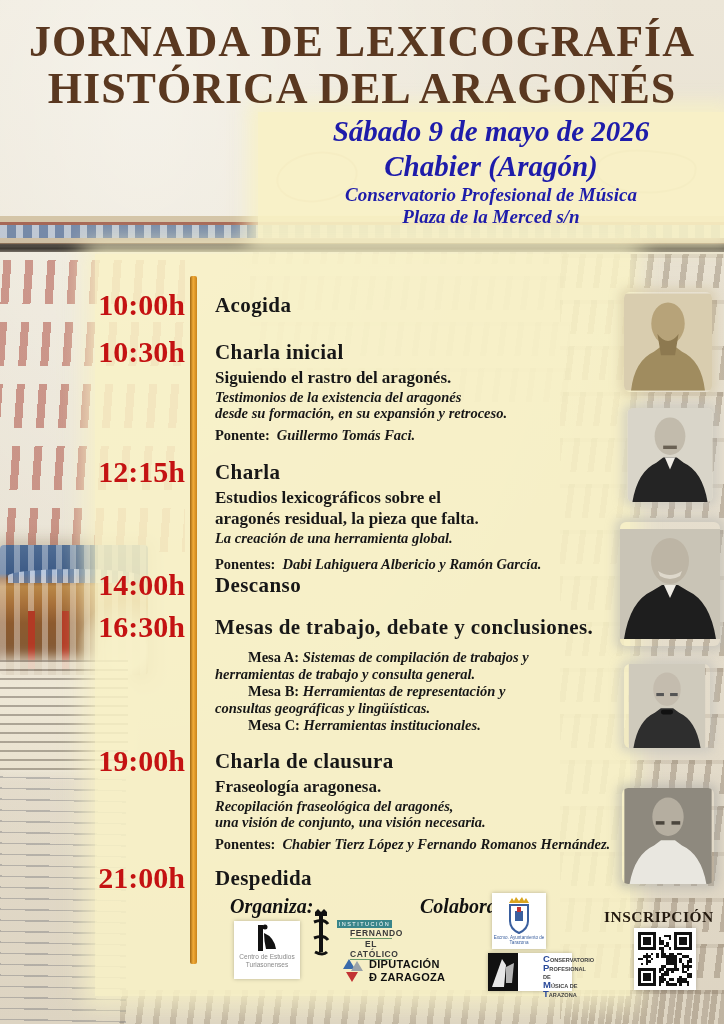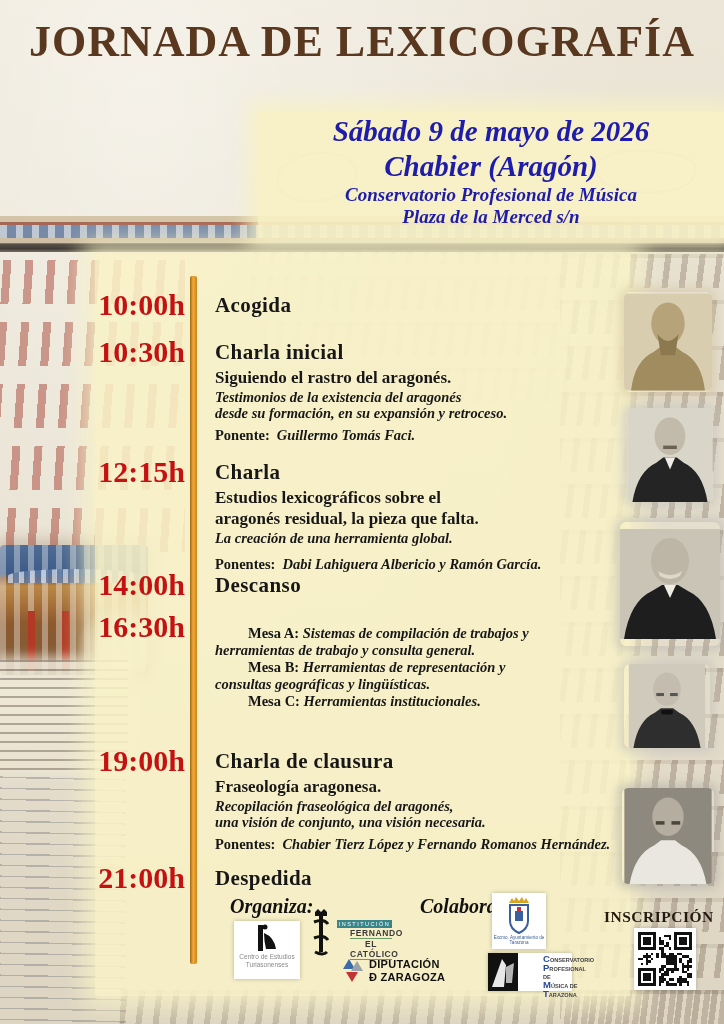--- a/index.html
+++ b/index.html
@@ -151,20 +151,21 @@
 <div class="abs miniature"></div>
 <div class="abs oldprint"></div>
 <div class="abs handwriting"></div>
 
 <div class="abs info-panel"></div>
 <div class="abs main-panel"></div>
 <div class="abs vbar"></div>
 
 <div class="abs title">
   <div>JORNADA DE LEXICOGRAFÍA</div>
+  <div>HISTÓRICA DEL ARAGONÉS</div>
 </div>
 <div class="abs eventinfo">
   <div class="ev-big">Sábado 9 de mayo de 2026</div>
   <div class="ev-big">Chabier (Aragón)</div>
   <div class="ev-small">Conservatorio Profesional de Música</div>
   <div class="ev-small">Plaza de la Merced s/n</div>
 </div>
 
 <div class="abs item" style="top:293px">
   <div class="time">10:00h</div>
@@ -202,20 +203,21 @@
 <div class="abs item" style="top:573px">
   <div class="time">14:00h</div>
   <div class="ibody">
       <div class="ititle">Descanso</div>
     </div>
 </div>
 
 <div class="abs item" style="top:615px">
   <div class="time">16:30h</div>
   <div class="ibody">
+    <div class="ititle">Mesas de trabajo, debate y conclusiones.</div>
     <div class="mesas">
       <div><span class="mlabel">Mesa A:</span> <span class="mtext">Sistemas de compilación de trabajos y</span></div>
       <div class="mtext">herramientas de trabajo y consulta general.</div>
       <div><span class="mlabel">Mesa B:</span> <span class="mtext">Herramientas de representación y</span></div>
       <div class="mtext">consultas geográficas y lingüísticas.</div>
       <div><span class="mlabel">Mesa C:</span> <span class="mtext">Herramientas institucionales.</span></div>
     </div>
   </div>
 </div>
 

